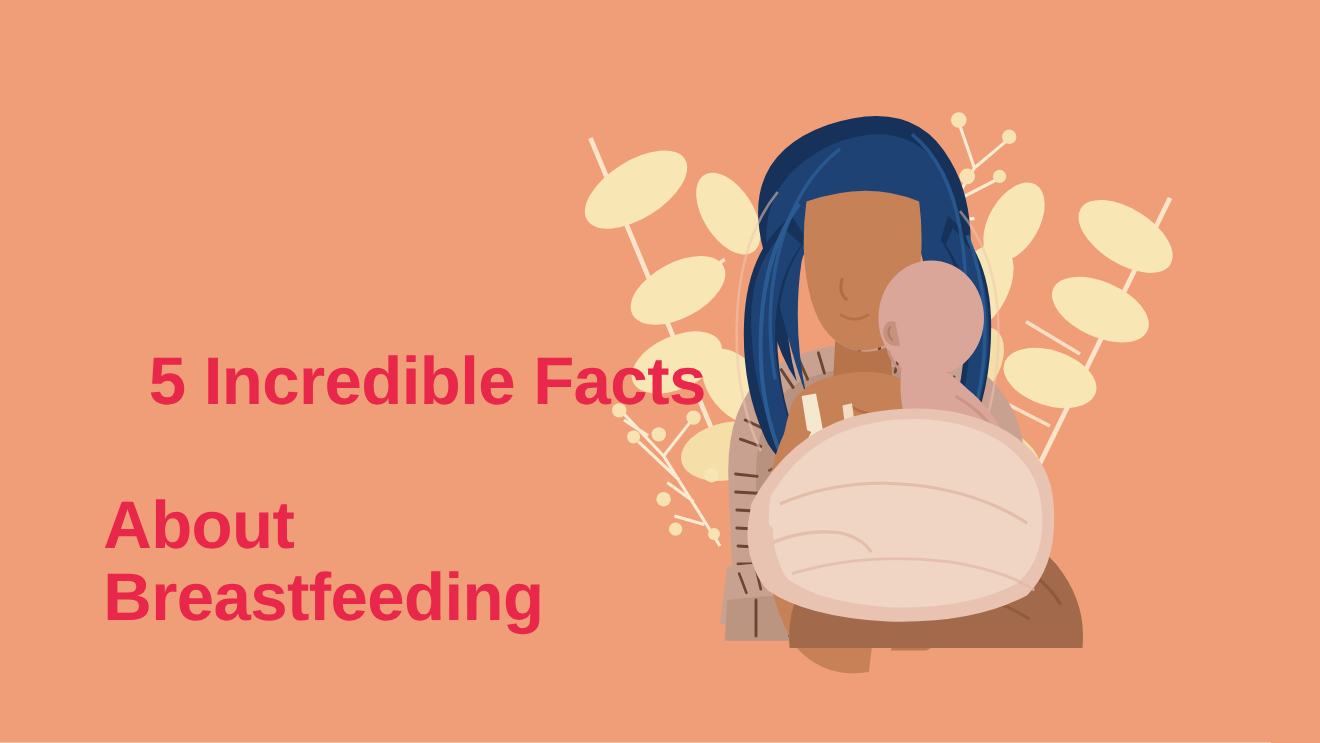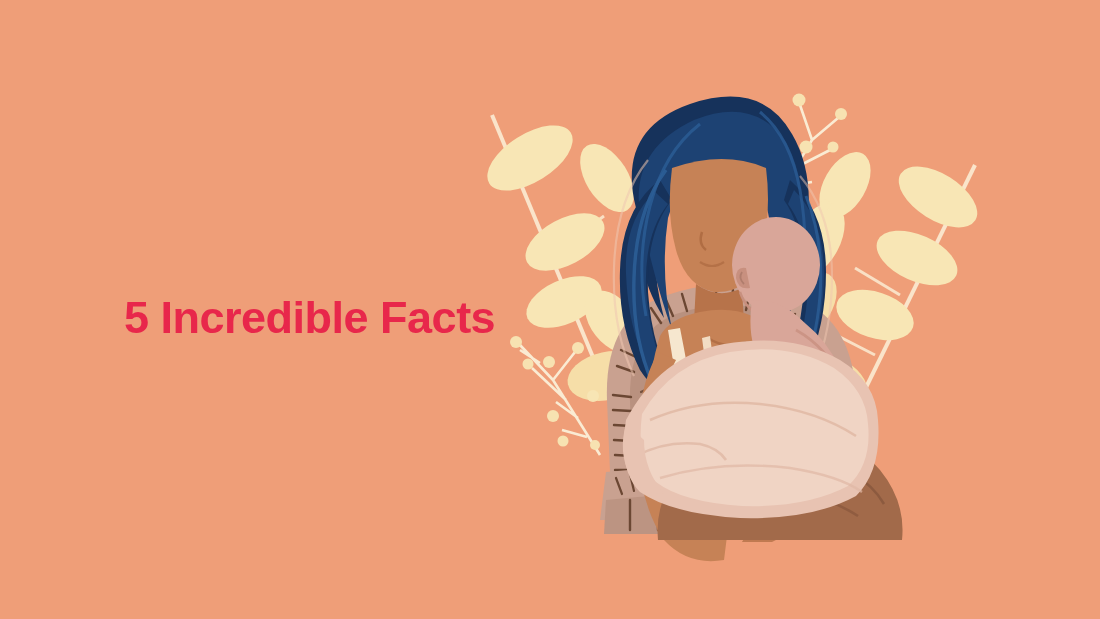--- a/index.html
+++ b/index.html
@@ -15,21 +15,21 @@
     overflow:hidden;
   }
   #headline {
     position:absolute;
     left:86px;
     top:228px;
     width:520px;
     color:#E8274B;
     font-family:"Liberation Sans", sans-serif;
     font-weight:bold;
-    font-size:45px;
+    font-size:56px;
     line-height:60px;
     letter-spacing:-0.5px;
     white-space:pre-line;
     z-index:5;
   }
   #headline .l1 { display:block; padding-left:38px; }
   #headline .l2 { display:block; padding-left:0px; }
   #art {
     position:absolute;
     left:0; top:0;
@@ -297,15 +297,16 @@
       <path d="M636 456 Q666 440 700 444 Q718 448 726 460" stroke="#E0B8A5" stroke-width="2.6" fill="none" opacity="0.8"></path>
       <path d="M660 478 Q720 460 790 468 Q840 476 862 492" stroke="#E0B8A5" stroke-width="2.4" fill="none" opacity="0.7"></path>
 
       <path d="M626 424 Q618 452 630 476 Q642 494 664 494 Q644 470 644 440 Z" fill="#E8C3B2"></path>
     </g>
 
   </svg>
 
   <div id="headline" style="color: rgb(232, 39, 75);">
     <span class="l1">5 Incredible Facts</span>
+    <span class="l2">About Breastfeeding</span>
   </div>
 
 </div>
 
 </body></html>

